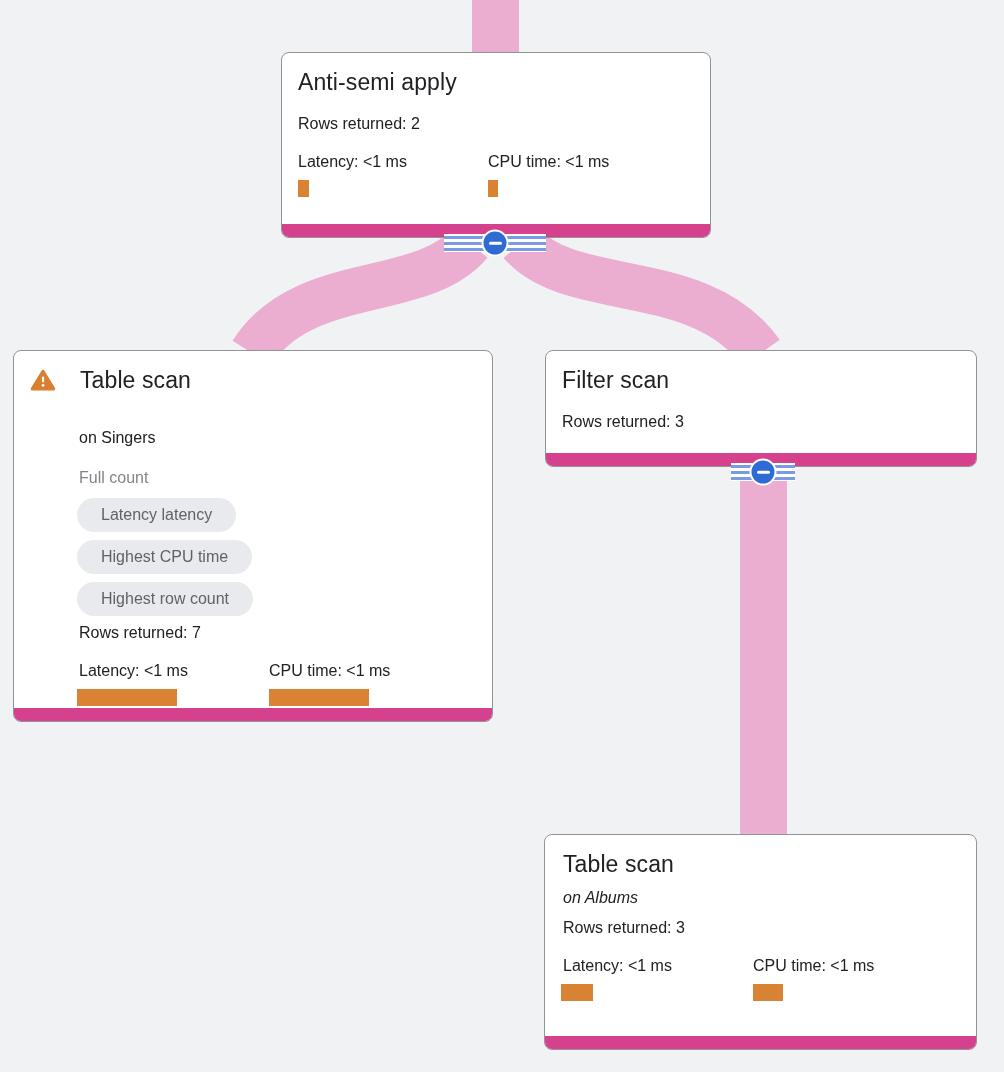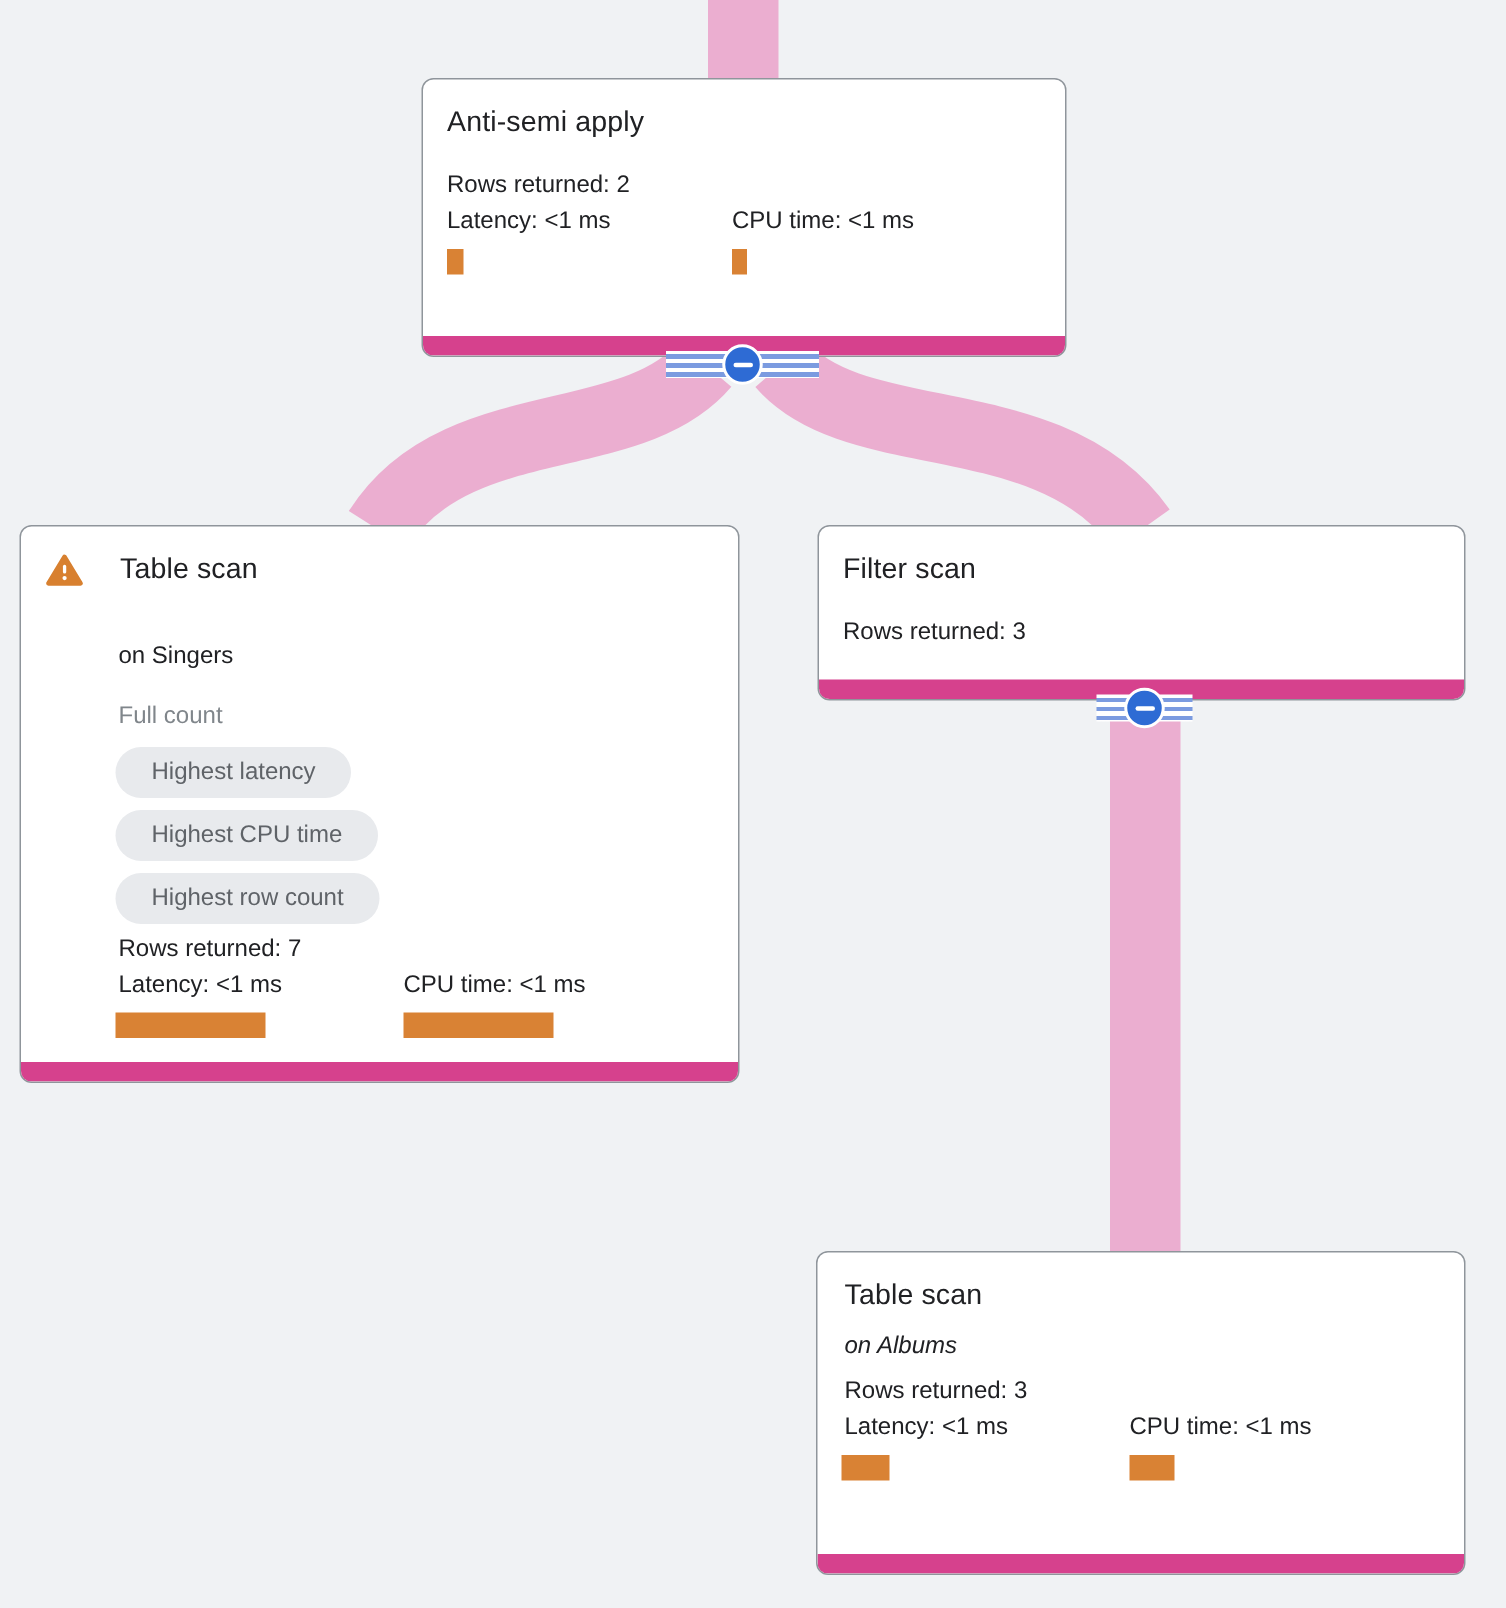--- a/index.html
+++ b/index.html
@@ -21,21 +21,21 @@
     box-sizing:border-box;
     overflow:hidden;
     color:#202124;
     font-size:16px;
     line-height:24px;
     z-index:1;
   }
   .card-inner { padding:15px 16px 0 16px; }
   .card-title {
     margin:0;
-    font-size:19px;
+    font-size:23px;
     line-height:28px;
     font-weight:500;
     color:#202124;
     letter-spacing:.1px;
   }
   .body-line { margin-top:16px; }
   .muted { color:#80868b; }
 
   .header-row { display:flex; align-items:center; gap:24px; }
   .indent { margin-left:49px; }
@@ -44,21 +44,21 @@
     display:table;
     background:#e8eaed;
     color:#5f6368;
     border-radius:17px;
     padding:5px 24px;
     margin:8px 0 0 -2px;
     line-height:24px;
     white-space:nowrap;
   }
 
-  .metrics { display:flex; }
+  .metrics { display:flex; margin-top:14px; }
   .metric { width:190px; }
   .metric:last-child { width:auto; }
   .metric-bar {
     height:17px;
     background:#d98234;
     margin-top:6px;
   }
 
   .accent {
     position:absolute;
@@ -146,21 +146,21 @@
         <svg class="warning-svg" width="26" height="22" viewBox="0 0 24 21">
           <path d="M12 2.2 L22.2 19 H1.8 Z" fill="#d8802f" stroke="#d8802f" stroke-width="3" stroke-linejoin="round"></path>
           <rect x="11" y="7.2" width="2.1" height="5.6" rx="1" fill="#ffffff"></rect>
           <circle cx="12.05" cy="15.6" r="1.35" fill="#ffffff"></circle>
         </svg>
         <h2 class="card-title">Table scan</h2>
       </div>
       <div class="indent">
         <div style="margin-top:32px;">on Singers</div>
         <div class="body-line muted">Full count</div>
-        <div class="badge">Highest latency</div>
+        <div class="badge">Latency latency</div>
         <div class="badge">Highest CPU time</div>
         <div class="badge">Highest row count</div>
         <div style="margin-top:5px;">Rows returned: 7</div>
         <div class="metrics">
           <div class="metric">
             <div>Latency: &lt;1 ms</div>
             <div class="metric-bar" style="width:100px; margin-left:-2px;"></div>
           </div>
           <div class="metric">
             <div>CPU time: &lt;1 ms</div>

